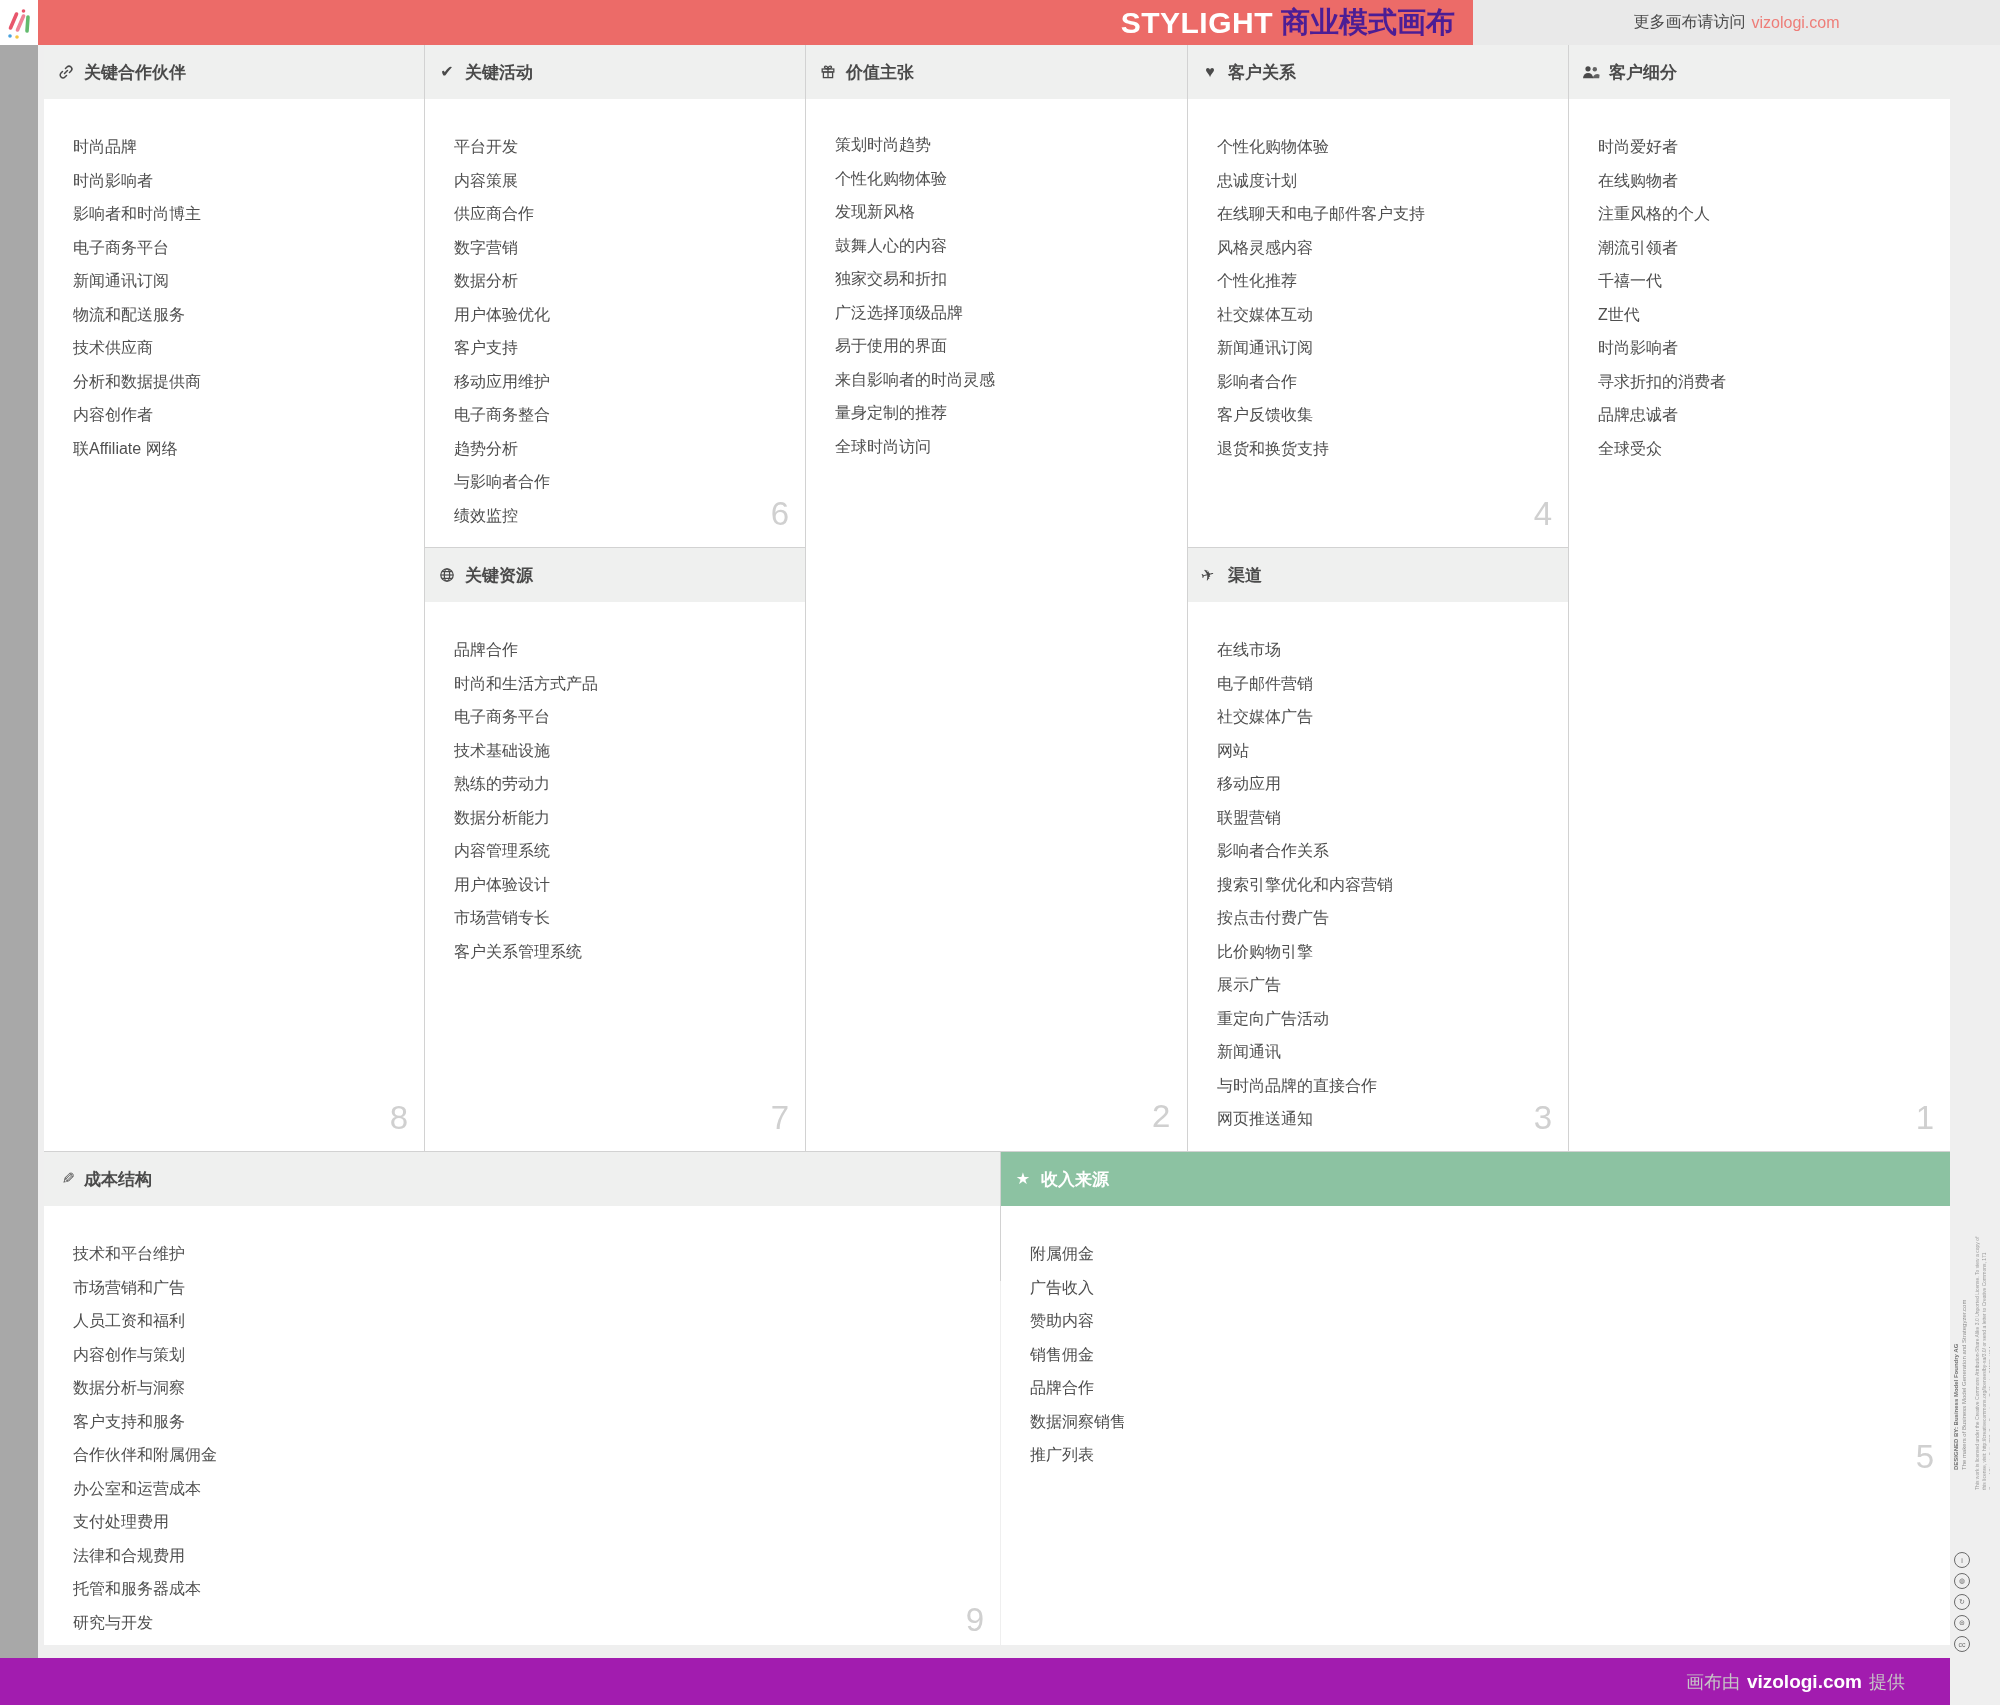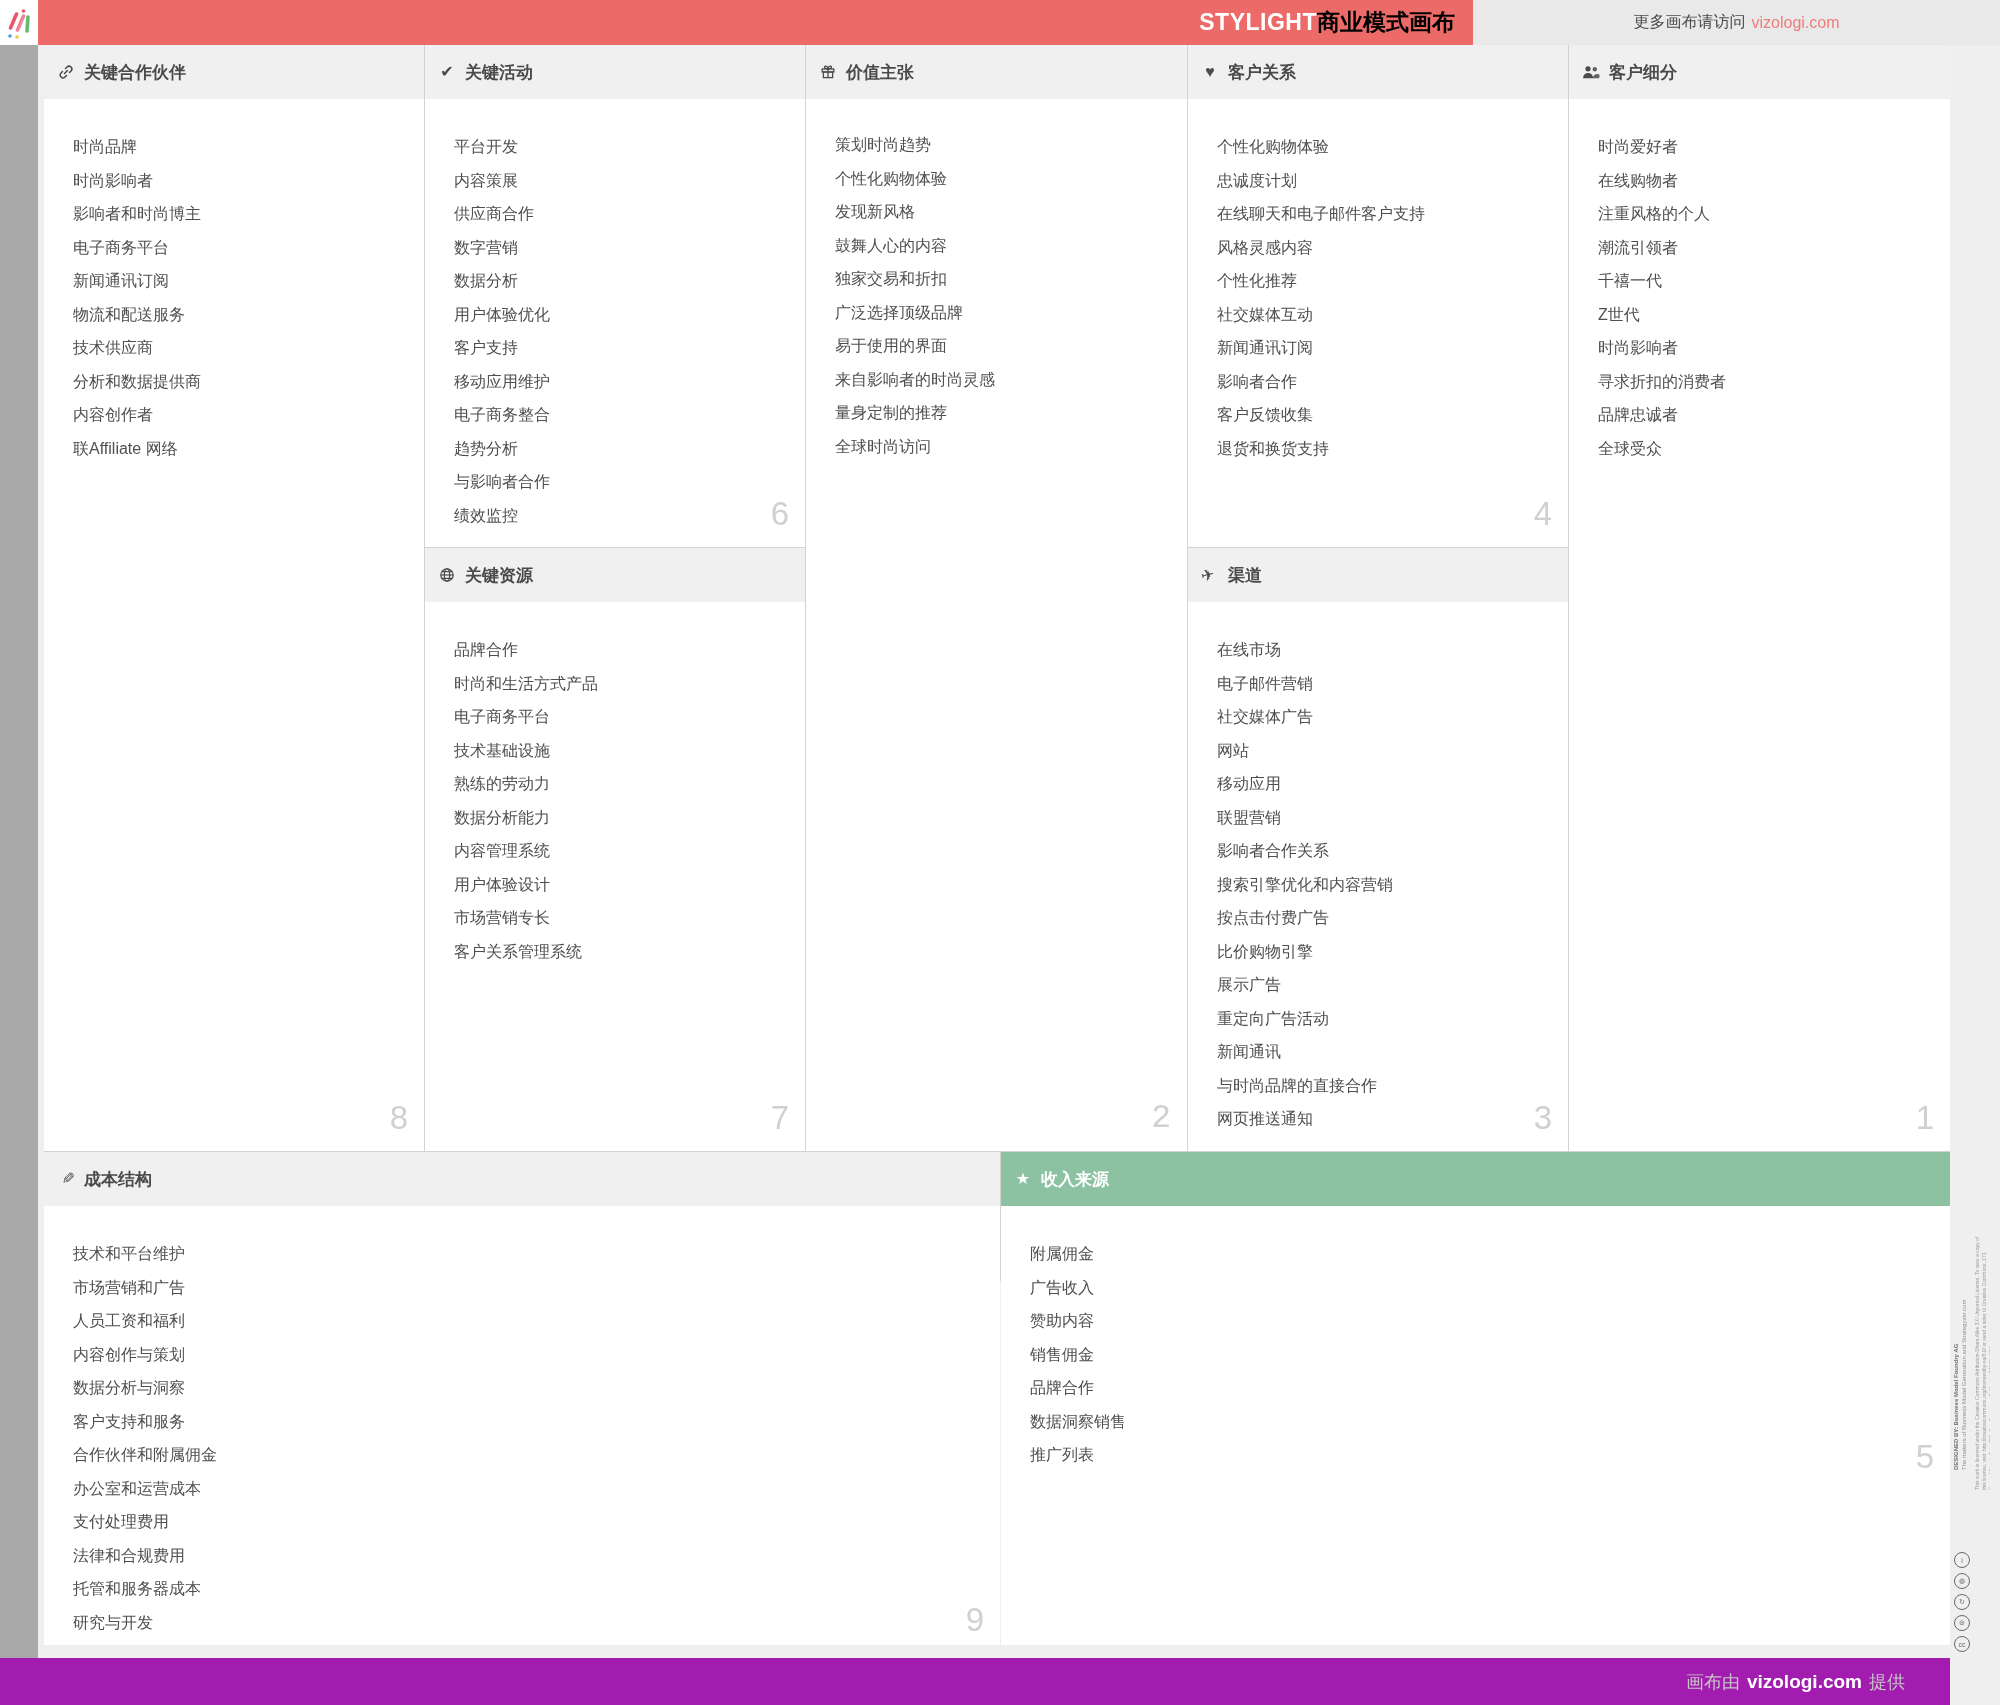--- a/index.html
+++ b/index.html
@@ -5,22 +5,22 @@
   html,body{margin:0;padding:0;}
   body{
     width:2000px;height:1705px;position:relative;overflow:hidden;
     background:#efefef;font-family:"Liberation Sans","DejaVu Sans",sans-serif;
     -webkit-font-smoothing:antialiased;
   }
   
   .topbar{position:absolute;left:0;top:0;width:2000px;height:45px;display:flex;}
   .logo{width:38px;height:45px;background:#ffffff;display:flex;align-items:center;justify-content:center;flex:none;}
   .redbar{width:1435px;flex:none;background:#ec6b68;display:flex;align-items:center;justify-content:flex-end;padding-right:18px;box-sizing:border-box;}
-  .brand{color:#ffffff;font-size:23px;font-weight:bold;letter-spacing:.5px;}
-  .brand-title{color:#000000;font-size:23px;font-weight:bold;margin-left:0;}
+  .brand{color:#ffffff;font-size:30px;font-weight:bold;letter-spacing:.5px;}
+  .brand-title{color:#4c1d95;font-size:29px;font-weight:bold;margin-left:8px;}
   .morebar{flex:1;background:#e9e9e9;display:flex;align-items:center;justify-content:center;font-size:16px;color:#4a4a4a;}
   .morebar a{color:#ee7d78;text-decoration:none;margin-left:6px;}
   
   .left-strip{position:absolute;left:0;top:45px;width:38px;height:1660px;background:#a8a8a8;}
   .footer{position:absolute;left:0;top:1658px;width:1950px;height:47px;background:#a21caf;display:flex;align-items:center;justify-content:flex-end;padding-right:45px;box-sizing:border-box;font-size:18px;color:#c6c6c6;}
   .footer b{color:#ffffff;margin:0 7px;font-size:19px;}
   .footer a{text-decoration:none;color:#ffffff;}
   
   .canvas{position:absolute;left:44px;top:45px;width:1906px;height:1236px;background:#d2d2d2;}
   .block{position:absolute;background:#ffffff;box-sizing:border-box;}

